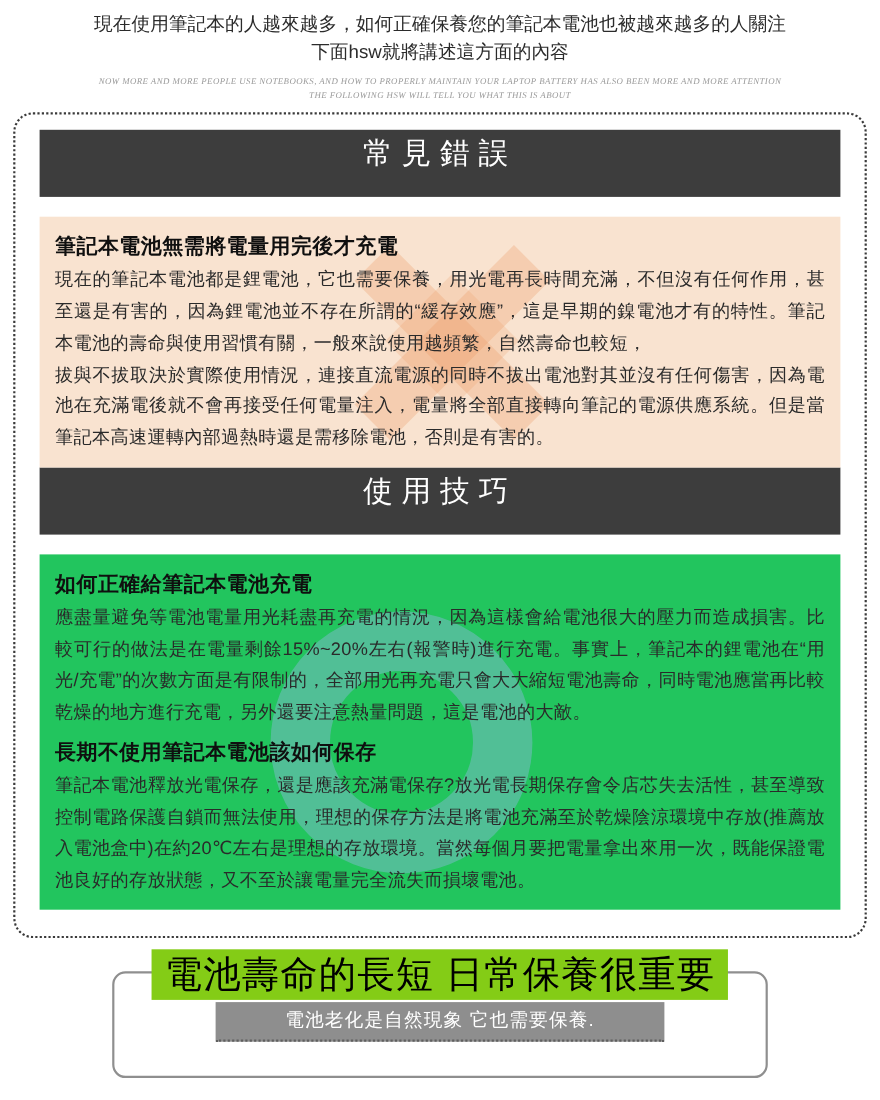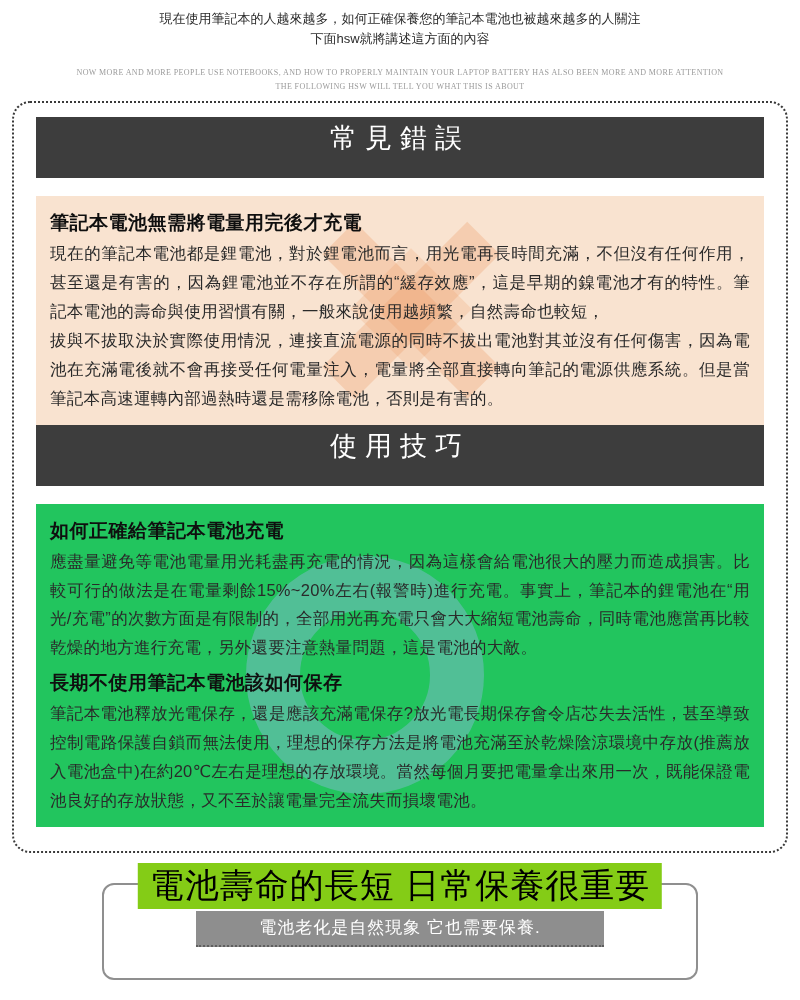--- a/index.html
+++ b/index.html
@@ -21,24 +21,24 @@
     background:#2f9e5c; border:2px solid #0a0a0a; color:#fff; text-align:center;
     display:flex; flex-direction:column; align-items:center; justify-content:center;
     line-height:1.1; overflow:hidden;
   }
   .badge .micro  { font-size:4px; letter-spacing:0; opacity:.9; }
   .badge .main   { font-size:15px; font-weight:bold; letter-spacing:1px; }
   .badge .lineid { font-size:7px; font-weight:bold; margin-top:1px; }
   .badge .micro2 { font-size:4px; opacity:.85; }
   
   .intro { text-align:center; margin-top:9px; }
-  .intro .cn { font-size:13px; color:#2b2b2b; line-height:1.55; }
+  .intro .cn { font-size:17px; color:#2b2b2b; line-height:1.55; }
   .intro .en {
-    font-size:8px; color:#9a9a9a; line-height:1.7; margin-top:17px;
-    font-family:"Liberation Serif","DejaVu Serif",serif; letter-spacing:.4px;
+    font-size:8px; color:#9a9a9a; line-height:1.7; margin-top:5px;
+    font-family:"Liberation Serif","DejaVu Serif",serif; letter-spacing:.4px;font-style:italic;
   }
   
   .main-box {
     margin:8px 12px 0; border:2px dotted #3a3a3a; border-radius:18px;
     padding:14px 22px 14px;
   }
   .sec-header {
     background:#3d3d3d; color:#fff; text-align:center;
     font-size:27px; letter-spacing:8px; padding:3px 0 22px; font-weight:500;
   }
@@ -101,21 +101,21 @@
   </div>
 
   <div class="main-box">
 
     <div class="sec-header">常見錯誤</div>
     <section class="sec-body peach">
       <div class="wm-bar a"></div>
       <div class="wm-bar b"></div>
       <div class="wm-diamond"></div>
       <h2>筆記本電池無需將電量用完後才充電</h2>
-      <p>現在的筆記本電池都是鋰電池，對於鋰電池而言，用光電再長時間充滿，不但沒有任何作用，甚至還是有害的，因為鋰電池並不存在所謂的“緩存效應”，這是早期的鎳電池才有的特性。筆記本電池的壽命與使用習慣有關，一般來說使用越頻繁，自然壽命也較短，</p>
+      <p>現在的筆記本電池都是鋰電池，它也需要保養，用光電再長時間充滿，不但沒有任何作用，甚至還是有害的，因為鋰電池並不存在所謂的“緩存效應”，這是早期的鎳電池才有的特性。筆記本電池的壽命與使用習慣有關，一般來說使用越頻繁，自然壽命也較短，</p>
       <p>拔與不拔取決於實際使用情況，連接直流電源的同時不拔出電池對其並沒有任何傷害，因為電池在充滿電後就不會再接受任何電量注入，電量將全部直接轉向筆記的電源供應系統。但是當筆記本高速運轉內部過熱時還是需移除電池，否則是有害的。</p>
     </section>
 
     <div class="sec-header">使用技巧</div>
     <section class="sec-body blue">
       <div class="wm-ring"></div>
       <h2>如何正確給筆記本電池充電</h2>
       <p>應盡量避免等電池電量用光耗盡再充電的情況，因為這樣會給電池很大的壓力而造成損害。比較可行的做法是在電量剩餘15%~20%左右(報警時)進行充電。事實上，筆記本的鋰電池在“用光/充電”的次數方面是有限制的，全部用光再充電只會大大縮短電池壽命，同時電池應當再比較乾燥的地方進行充電，另外還要注意熱量問題，這是電池的大敵。</p>
       <h2>長期不使用筆記本電池該如何保存</h2>
       <p>筆記本電池釋放光電保存，還是應該充滿電保存?放光電長期保存會令店芯失去活性，甚至導致控制電路保護自鎖而無法使用，理想的保存方法是將電池充滿至於乾燥陰涼環境中存放(推薦放入電池盒中)在約20℃左右是理想的存放環境。當然每個月要把電量拿出來用一次，既能保證電池良好的存放狀態，又不至於讓電量完全流失而損壞電池。</p>

